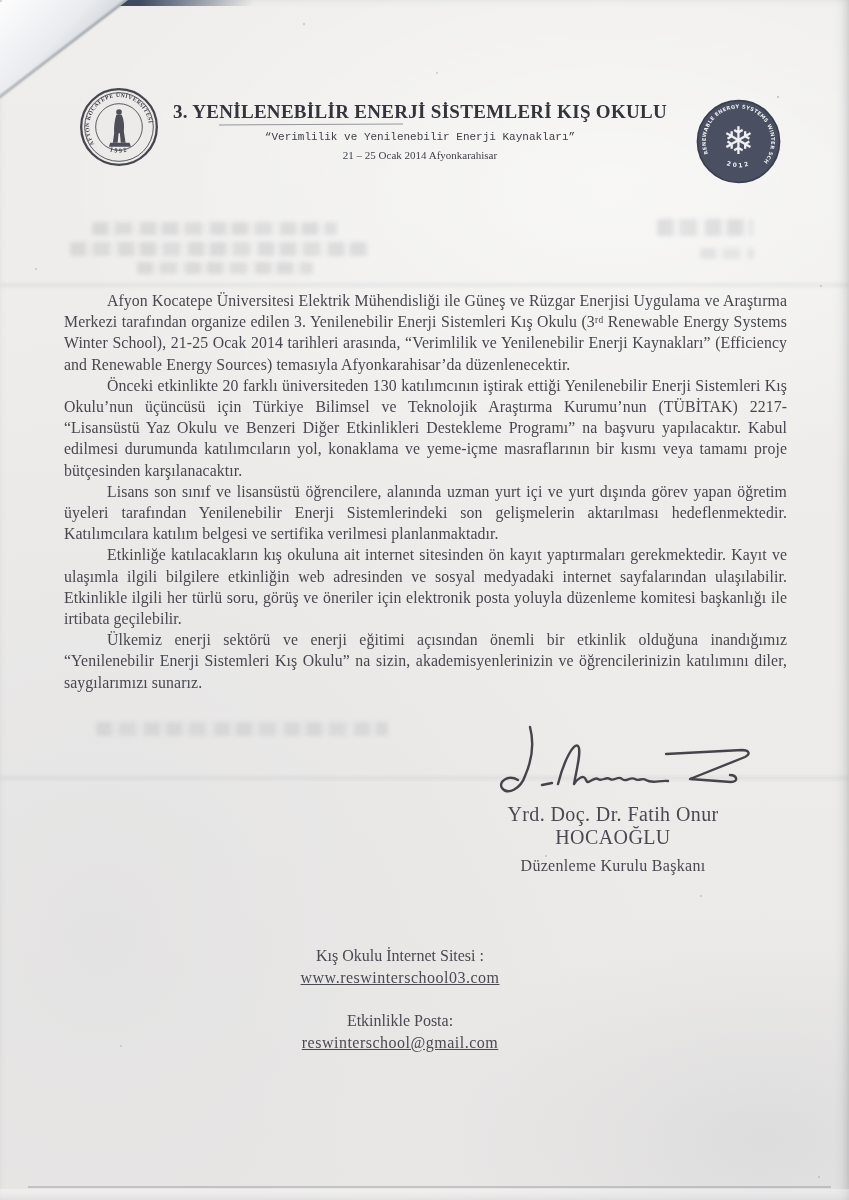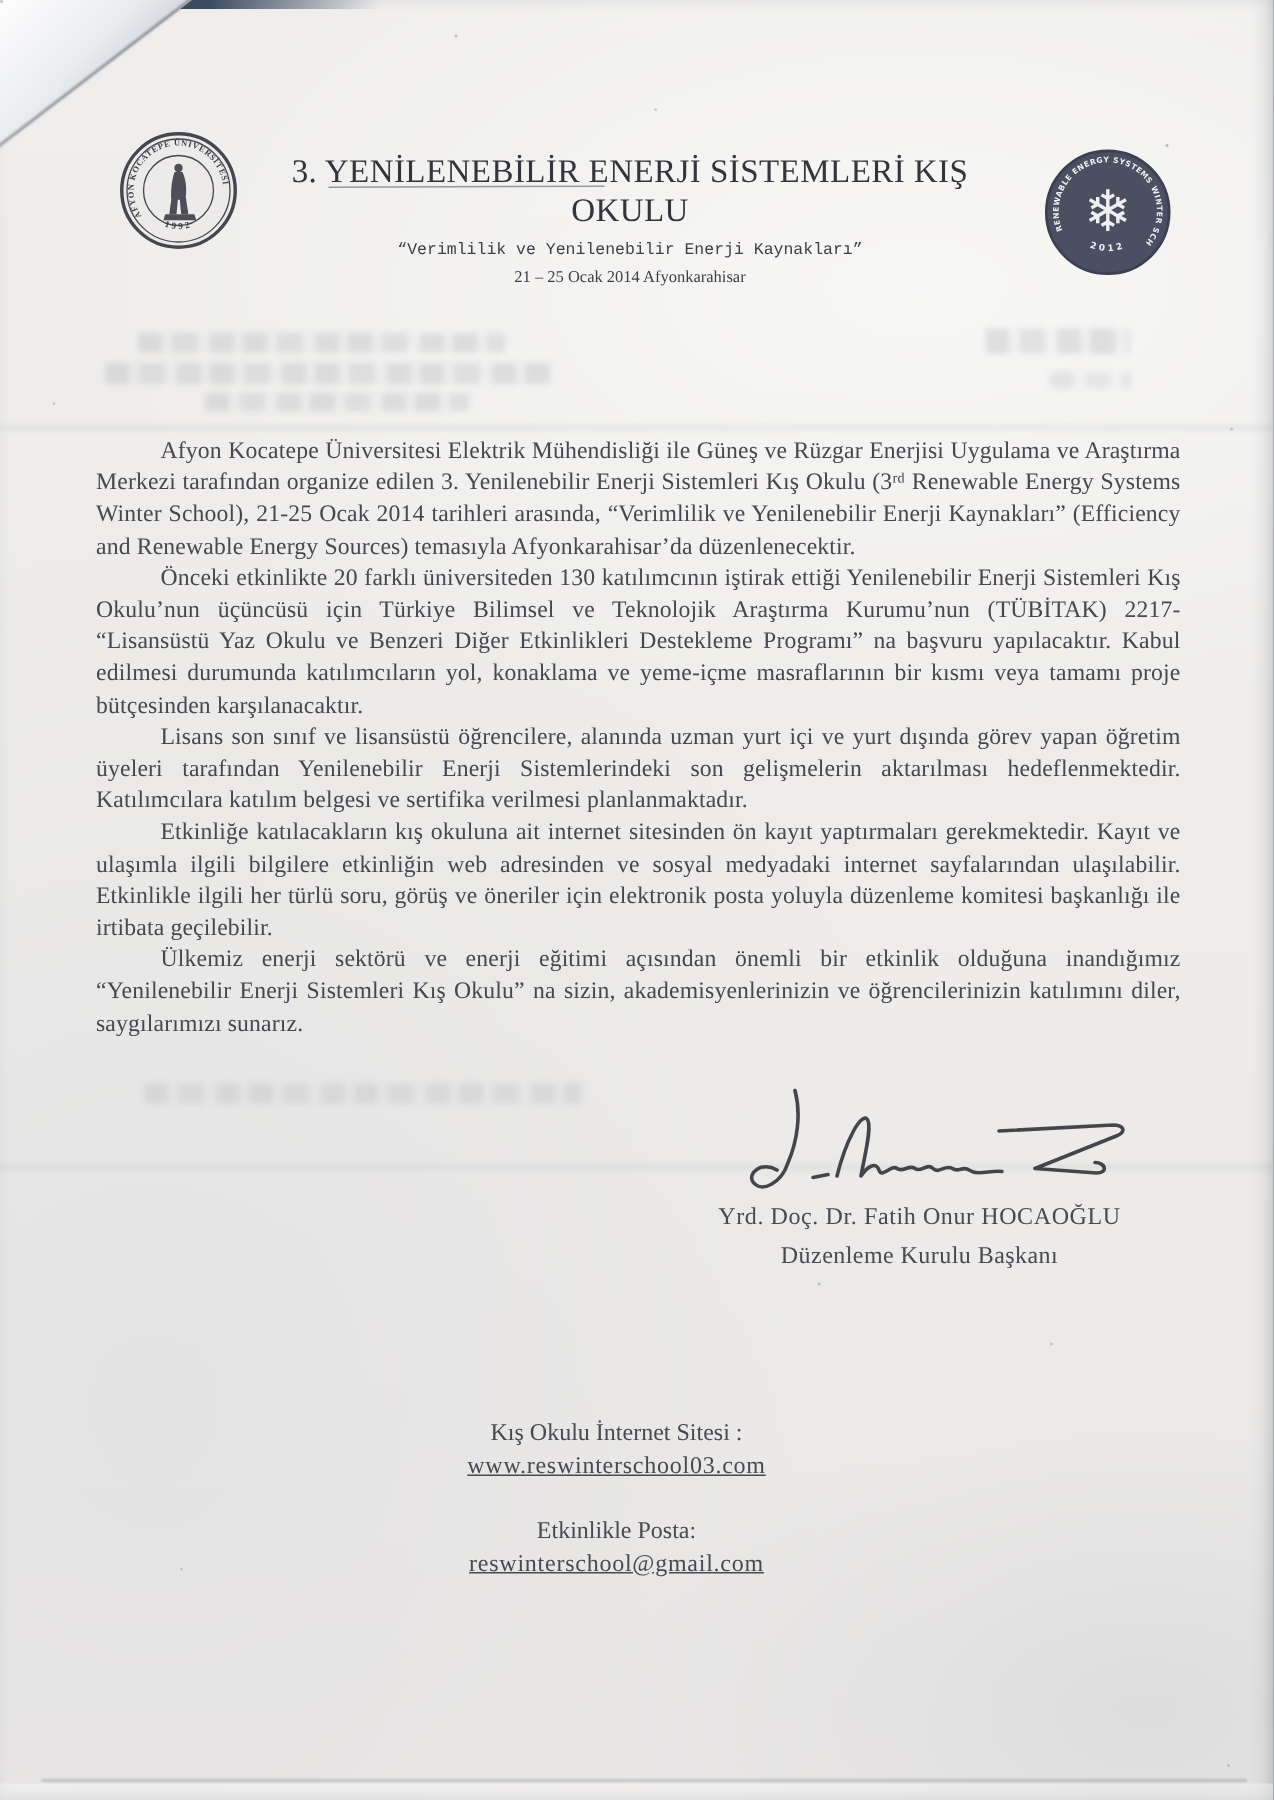--- a/index.html
+++ b/index.html
@@ -17,21 +17,21 @@
   .top-strip{position:absolute;left:0;top:0;width:254px;height:6px;
     background:linear-gradient(90deg,#2c3547 0%,#3e4c61 55%,rgba(62,76,97,0) 100%);}
   .fold{position:absolute;left:0;top:0;width:128px;height:98px;
     clip-path:polygon(0 0,100% 0,0 100%);
     background:linear-gradient(133deg,#fbfbfc 6%,#e9ebee 42%,#bcc2ca 76%,#828993 97%);}
   .fold-line{position:absolute;left:-2px;top:97px;width:164px;height:2px;
     background:rgba(72,78,90,.5);filter:blur(.8px);
     transform-origin:0 0;transform:rotate(-37.4deg);}
   
   .titleblock{position:absolute;left:170px;top:101px;width:500px;text-align:center;}
-  .title1{font-size:22px;font-weight:normal;letter-spacing:.3px;color:#34343c;}
+  .title1{font-size:19px;font-weight:bold;letter-spacing:.3px;color:#34343c;}
   .title2{margin-top:8px;font-size:11px;color:#3f3e47;font-family:Liberation Mono, monospace;}
   .title3{margin-top:6px;font-size:11px;color:#3f3e47;}
   .title-underline{position:absolute;left:219px;top:124px;width:184px;height:1px;
     background:rgba(60,62,72,.5);transform:rotate(-.25deg);}
   .seal{position:absolute;left:75px;top:82px;width:88px;height:90px;}
   .badge{position:absolute;left:693px;top:96px;width:91px;height:91px;filter:blur(.3px);}
   .seal svg text{font-family:"Liberation Serif","DejaVu Serif",serif;}
   .badge svg text{font-family:"DejaVu Sans",sans-serif;}
   
   .ghost{position:absolute;border-radius:2px;filter:blur(2px);opacity:.6;
@@ -47,24 +47,24 @@
   .g6{left:96px;top:722px;width:292px;height:14px;opacity:.5;}
   
   .body-text{position:absolute;left:64px;top:290px;width:723px;
     font-size:15.8px;line-height:21.2px;text-align:justify;color:#48474f;
     letter-spacing:.1px;}
   .body-text p{margin:0;text-indent:43px;}
   
   .sig-svg{position:absolute;left:428px;top:722px;width:330px;height:84px;}
   .sig-block{position:absolute;left:448px;top:803px;width:330px;text-align:center;
     color:#4a4952;}
-  .sig-name{font-size:16px;letter-spacing:.4px;}
+  .sig-name{font-size:20px;letter-spacing:.4px;}
   .sig-title{margin-top:8px;font-size:16px;letter-spacing:.3px;}
   
-  .footer{position:absolute;left:255px;top:946px;width:312px;text-align:center;
+  .footer{position:absolute;left:244px;top:946px;width:312px;text-align:center;
     font-size:16px;color:#4a4952;line-height:20px;}
   .footer .lnk{margin-top:2px;text-decoration:underline;letter-spacing:.5px;}
   .footer .lbl2{margin-top:23px;}
   
   .crease{position:absolute;left:0;right:0;height:4px;background:rgba(130,135,145,.10);filter:blur(1.6px);}
   .c1{top:283px;} .c2{top:776px;}
   .bottom-edge{position:absolute;left:28px;right:18px;top:1186px;height:2px;
     background:rgba(100,104,114,.28);filter:blur(.6px);}
   .bottom-light{position:absolute;left:0;right:0;bottom:0;height:11px;background:rgba(255,255,255,.35);}
   .specks{position:absolute;left:0;top:0;width:2px;height:2px;border-radius:50%;

